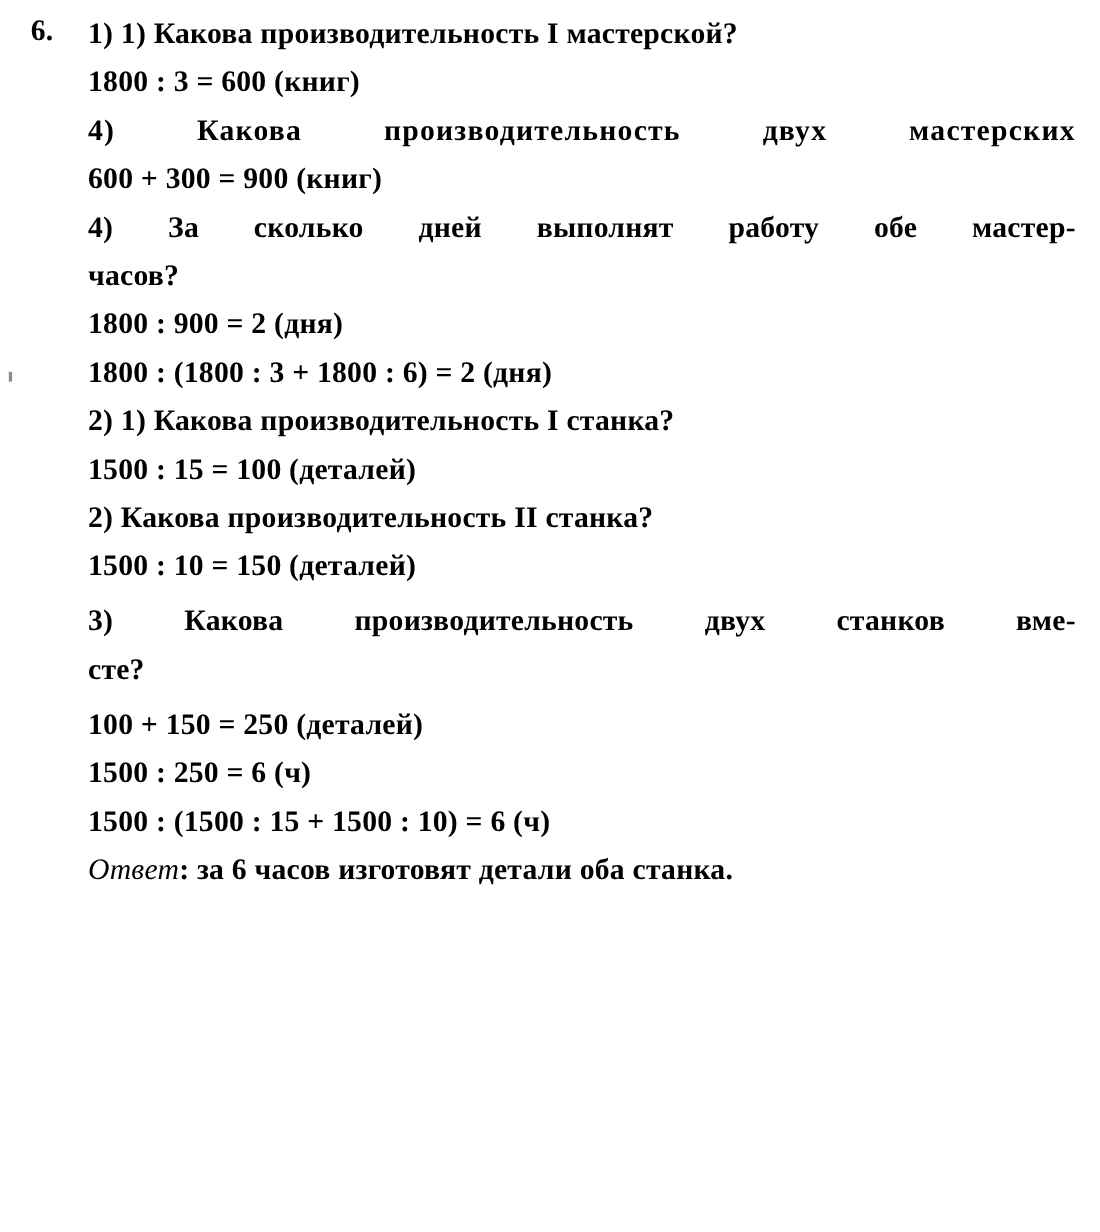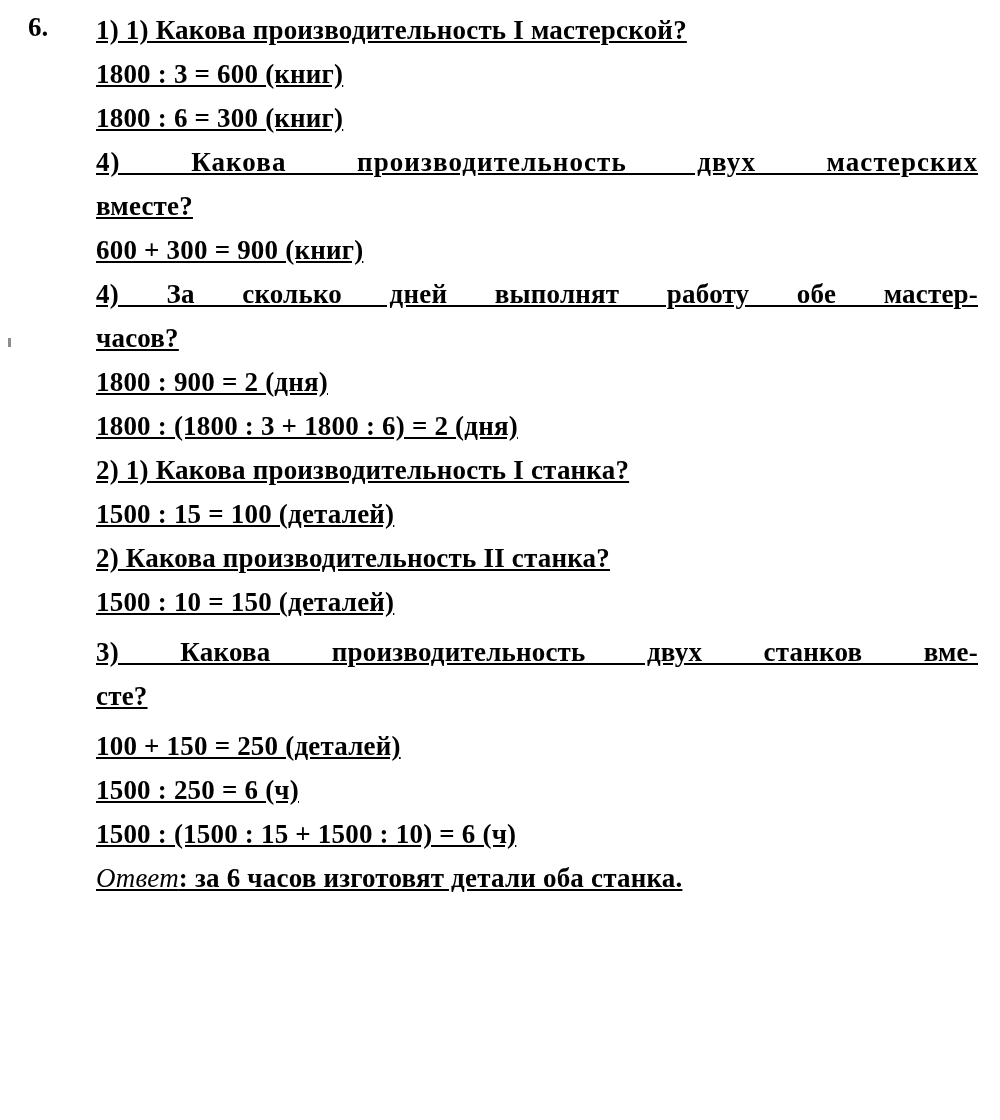--- a/index.html
+++ b/index.html
@@ -29,22 +29,21 @@
   }
   .task-number {
     position: absolute;
     left: 0px;
     top: 4px;
     font-weight: bold;
     font-size: 27px;
     font-family: "Liberation Serif", serif;
   }
   .lines {
-    margin-left: 68px;
-    text-decoration: underline;
+    margin-left: 52px;
   }
   .line {
     font-size: 27px;
     line-height: 44px;
     letter-spacing: 0.2px;
     white-space: pre-wrap;
     font-family: "Liberation Serif", serif;
   }
   .line.bold {
     font-weight: bold;
@@ -80,23 +79,21 @@
   <div class="stray-mark"></div>
 
   <div class="solution">
 
     <div class="task-number">6.</div>
 
     <div class="lines">
 
       <div class="line bold">1) 1) Какова производительность I мастерской?</div>
       <div class="line bold">1800 : 3 = 600 (книг)</div>
-      <div class="line bold">1800 : 6 = 300 (книг)</div>
       <div class="line bold justify wide">4) Какова производительность двух мастерских</div>
-      <div class="line bold">вместе?</div>
       <div class="line bold">600 + 300 = 900 (книг)</div>
       <div class="line bold justify">4) За сколько дней выполнят работу обе мастер-</div>
       <div class="line bold">часов?</div>
       <div class="line bold">1800 : 900 = 2 (дня)</div>
       <div class="line bold">1800 : (1800 : 3 + 1800 : 6) = 2 (дня)</div>
 
 
       <div class="line bold">2) 1) Какова производительность I станка?</div>
       <div class="line bold">1500 : 15 = 100 (деталей)</div>
       <div class="line bold">2) Какова производительность II станка?</div>

